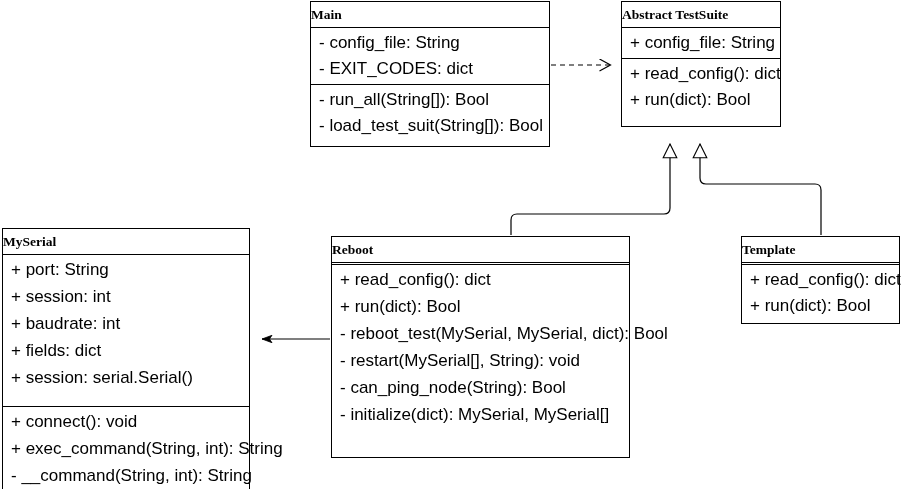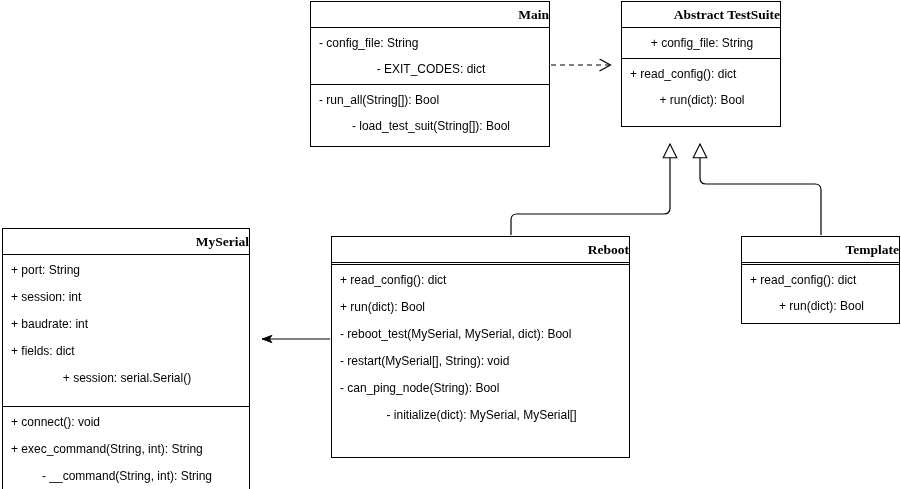--- a/index.html
+++ b/index.html
@@ -16,47 +16,47 @@
   
   .uml-class{
     position:absolute;
     box-sizing:border-box;
     background:#ffffff;
     border:1px solid #000000;
     z-index:5;
   }
   .uml-title{
     box-sizing:border-box;
-    text-align:right;
+    text-align:left;
     font-weight:bold;
     font-family:"Liberation Serif", serif;
     font-size:13.5px;
     color:#000000;
     line-height:26px;
     height:26px;
     border-bottom:1px solid #000000;
     white-space:nowrap;
     overflow:hidden;
   }
   .uml-compartment{
     box-sizing:border-box;
     padding:8px 6px 8px 8px;
     border-bottom:1px solid #000000;
   }
   .uml-compartment:last-child{border-bottom:none;}
   .uml-compartment.empty{padding:0;height:2px;}
   .uml-member{
     font-family:"Liberation Sans", sans-serif;
-    font-size:12px;
+    font-size:17px;
     color:#000000;
     line-height:14px;
     white-space:nowrap;
     margin-bottom:12px;
   }
-  .uml-member:last-child{margin-bottom:0;text-align:center;}
+  .uml-member:last-child{margin-bottom:0;}
 
   
   #box-main       {left:310px; top:1px;   width:240px; height:146px;}
   #box-testsuite  {left:621px; top:1px;   width:160px; height:126px;}
   #box-myserial   {left:2px;   top:228px; width:248px; height:316px;}
   #box-reboot     {left:331px; top:236px; width:299px; height:222px;}
   #box-template   {left:741px; top:236px; width:159px; height:88px;}
 
   #box-main .uml-compartment:nth-of-type(1){height:59px;}
   #box-reboot .uml-member, #box-myserial .uml-member{margin-bottom:13px;}

